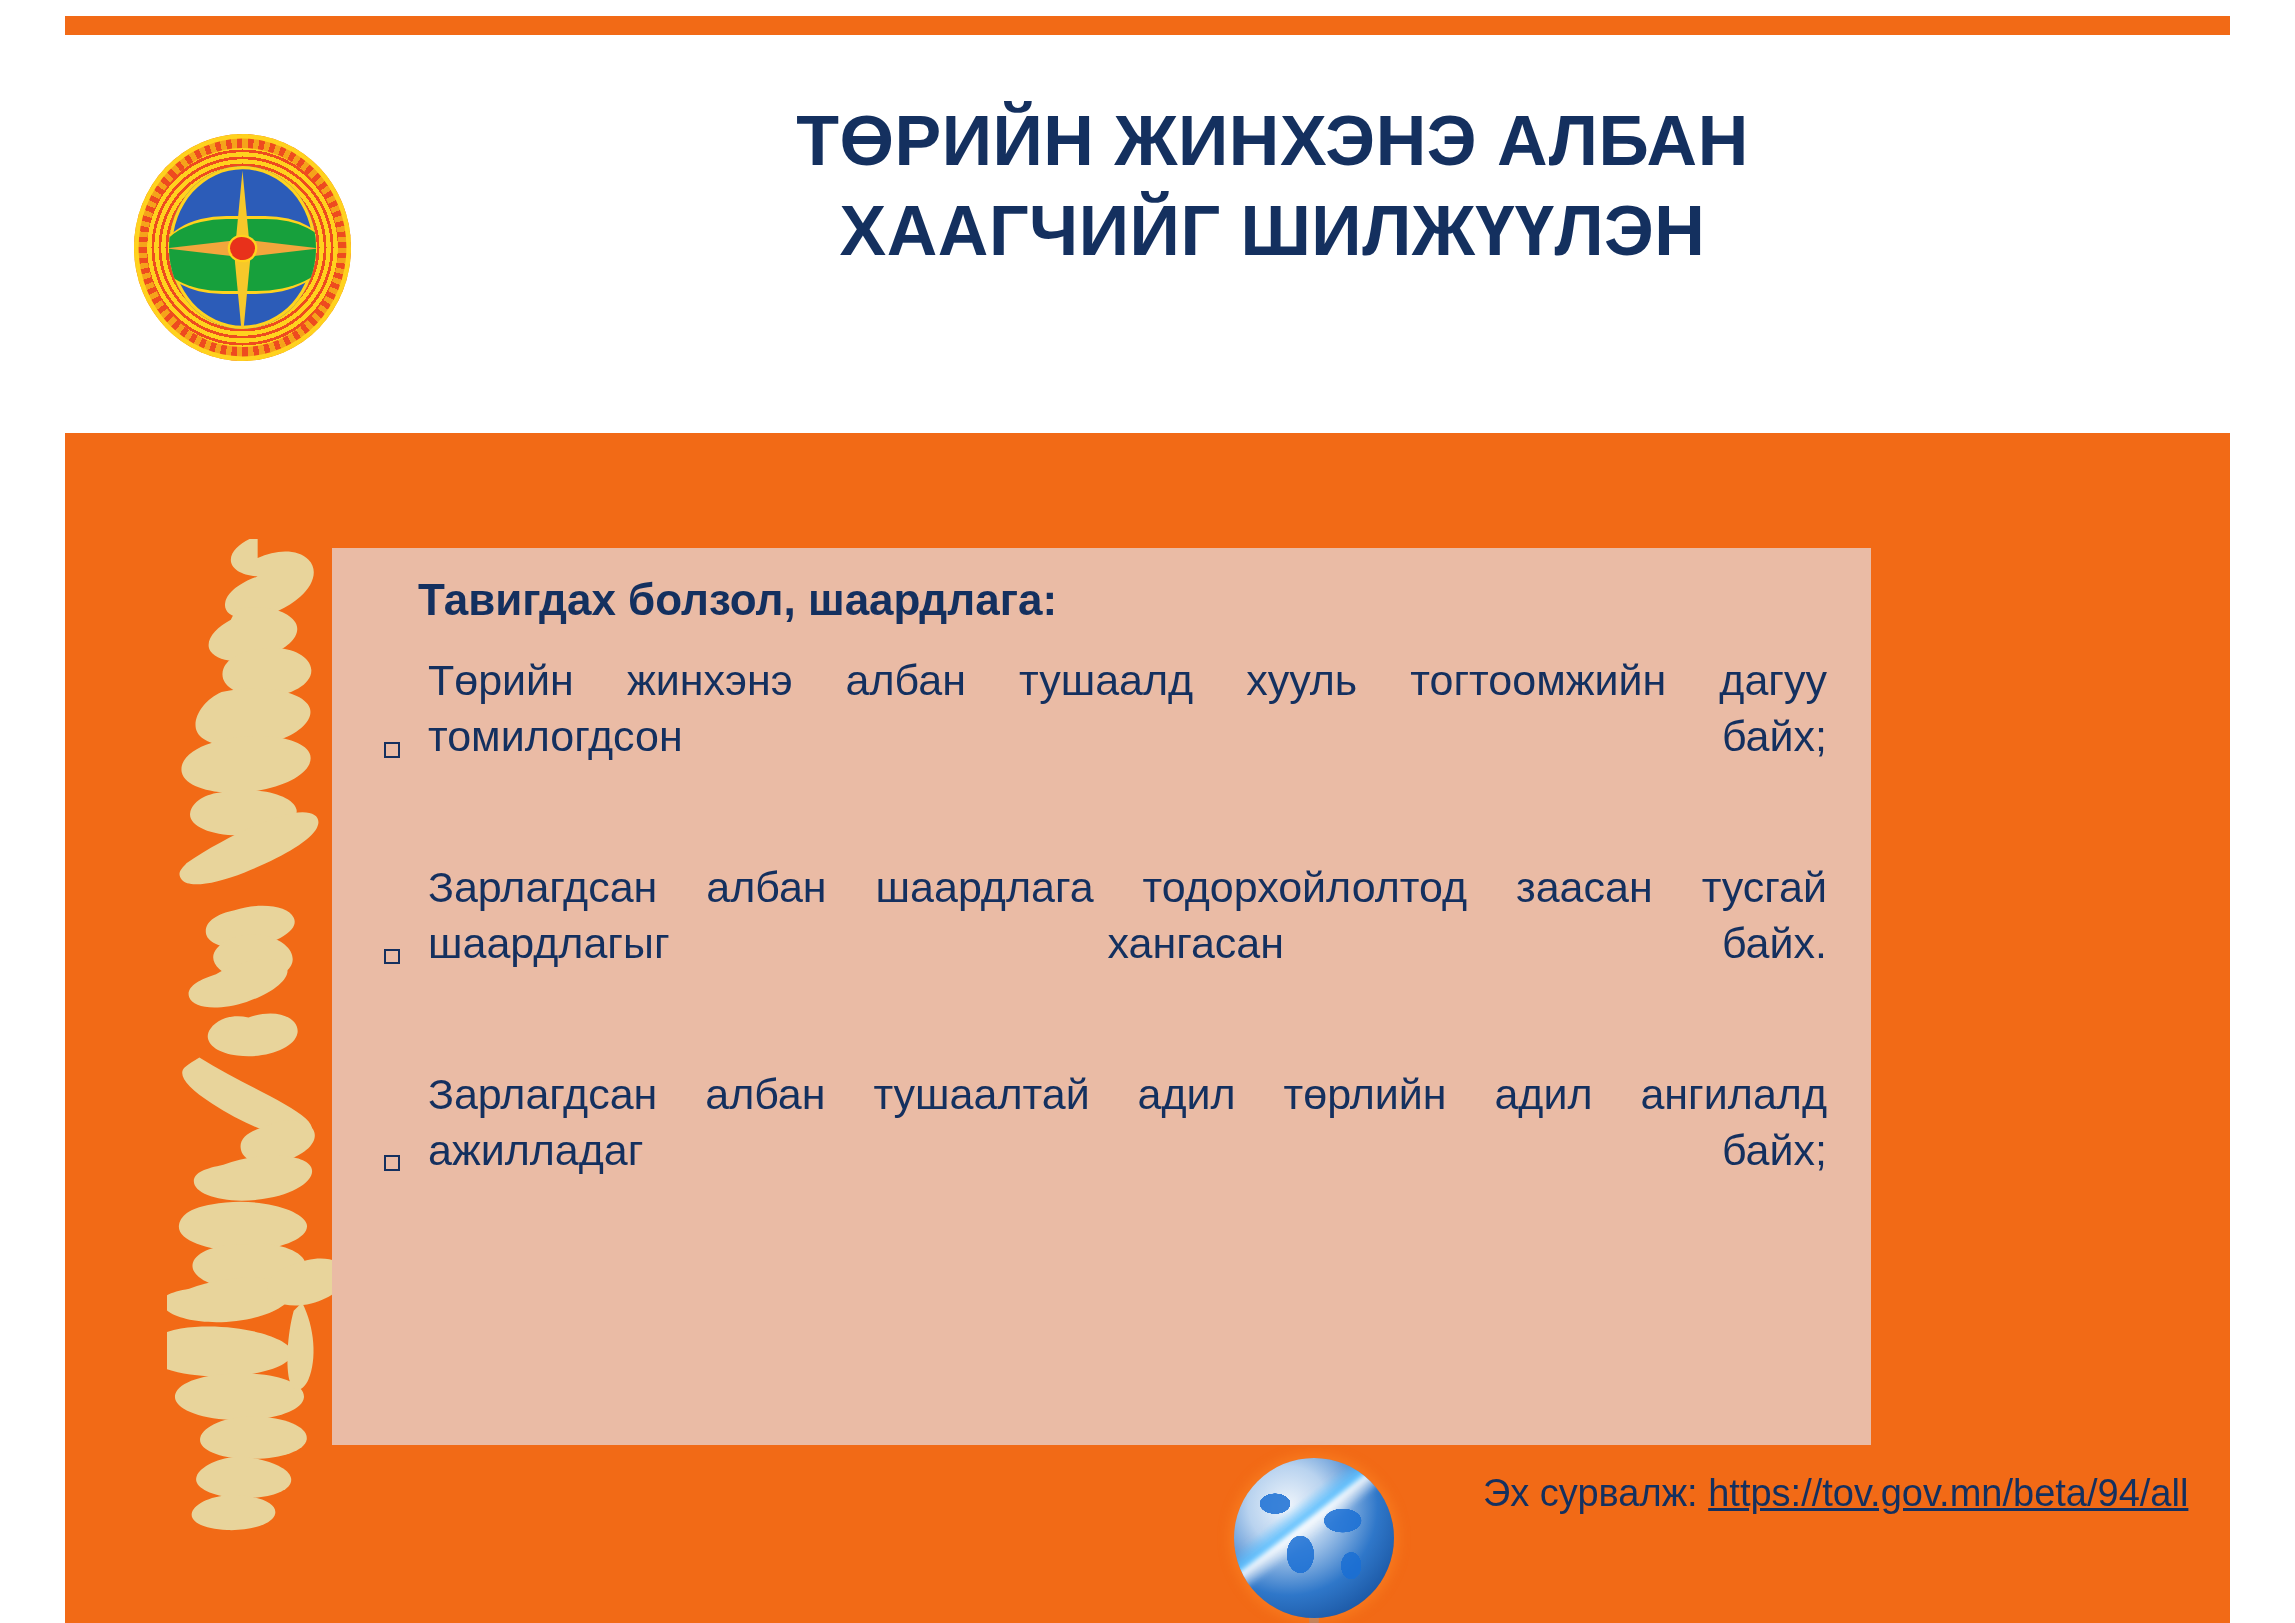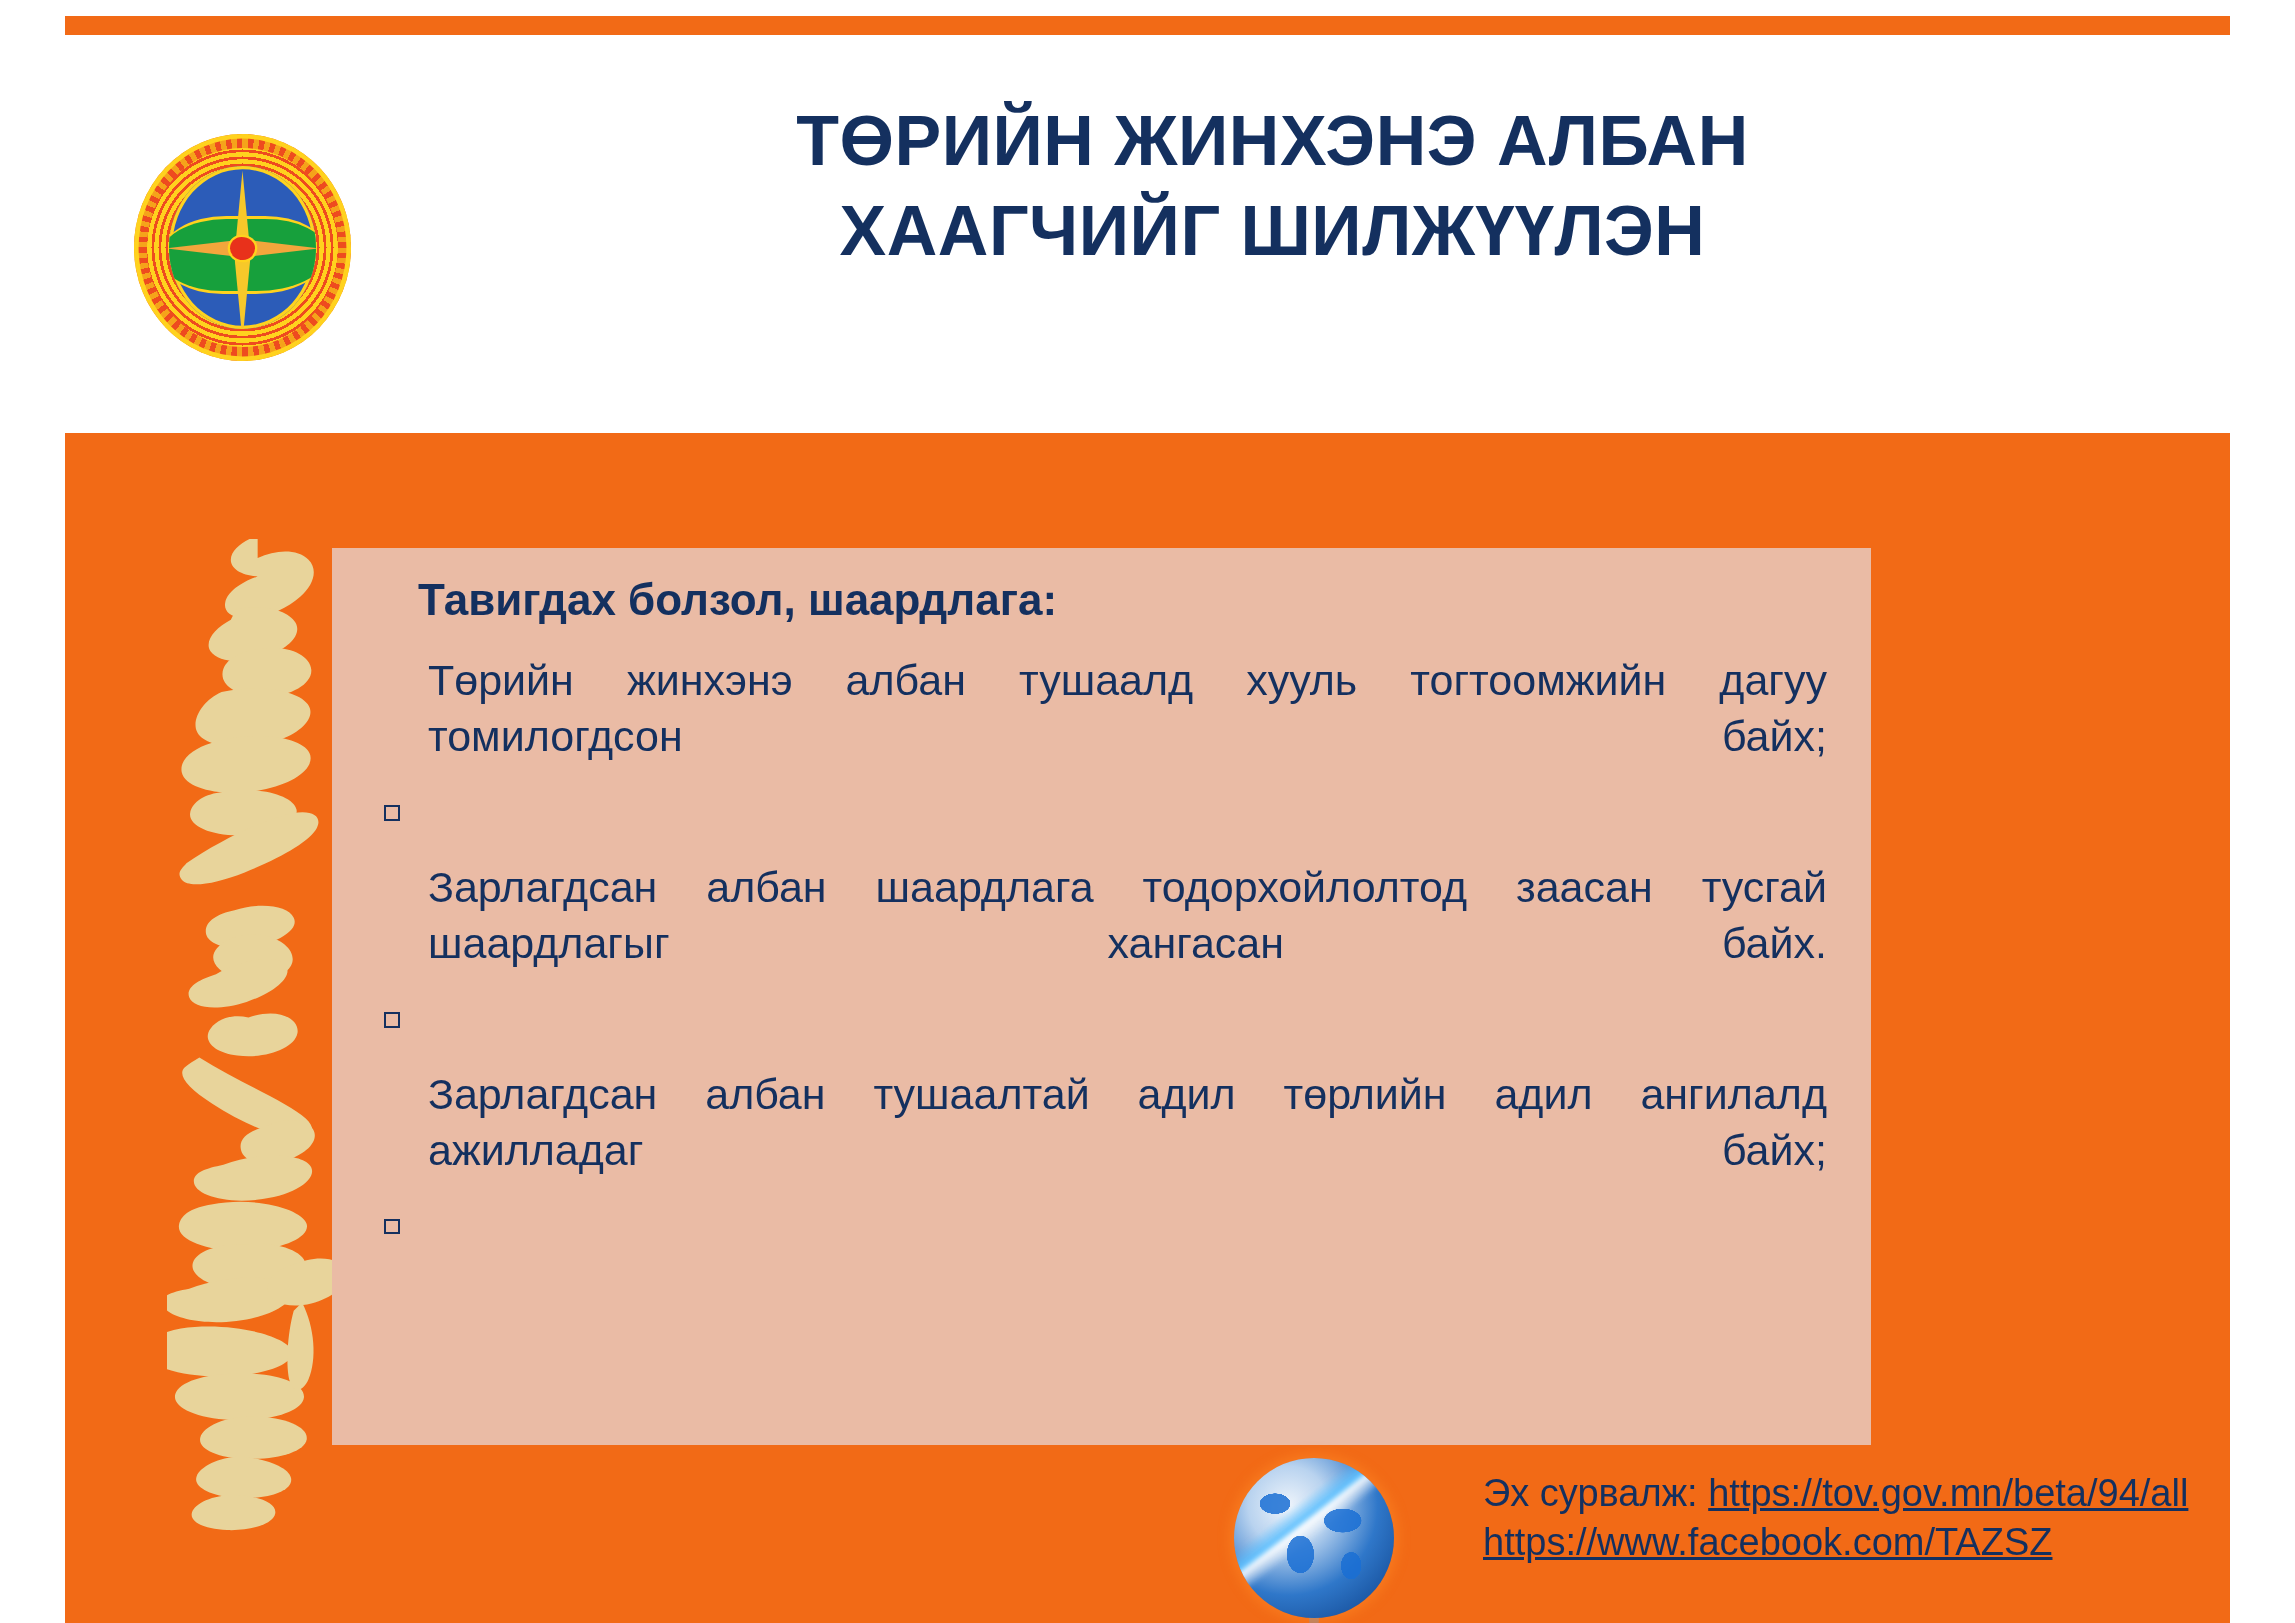--- a/index.html
+++ b/index.html
@@ -164,21 +164,21 @@
   .card-heading {
     color: #14305F;
     font-weight: bold;
     font-size: 44px;
     line-height: 1.1;
     margin: 0 0 29px 42px;
   }
   .bullets { margin: 0; padding: 0; list-style: none; }
   .bullet {
     display: flex;
-    align-items: flex-end;
+    align-items: center;
     margin-bottom: 39px;
   }
   .bullet:last-child { margin-bottom: 0; }
   .bullet-marker {
     flex: 0 0 auto;
     width: 15.7px;
     height: 15.7px;
     margin: 25px 28px 0 8.3px;
     border: 2.3px solid #14305F;
     box-sizing: border-box;
@@ -342,19 +342,16 @@
   <div class="globe">
     <div class="globe-tail"></div>
     <div class="globe-ball"></div>
   </div>
 
   <div class="sources">
     <div>
       <span class="lbl">Эх сурвалж:</span>
       <span class="lnk">https://tov.gov.mn/beta/94/all</span>
     </div>
-    <div>
-      <span class="lnk">https://www.facebook.com/TAZSZ</span>
-    </div>
   </div>
 
 </div>
 
 
 </body></html>

